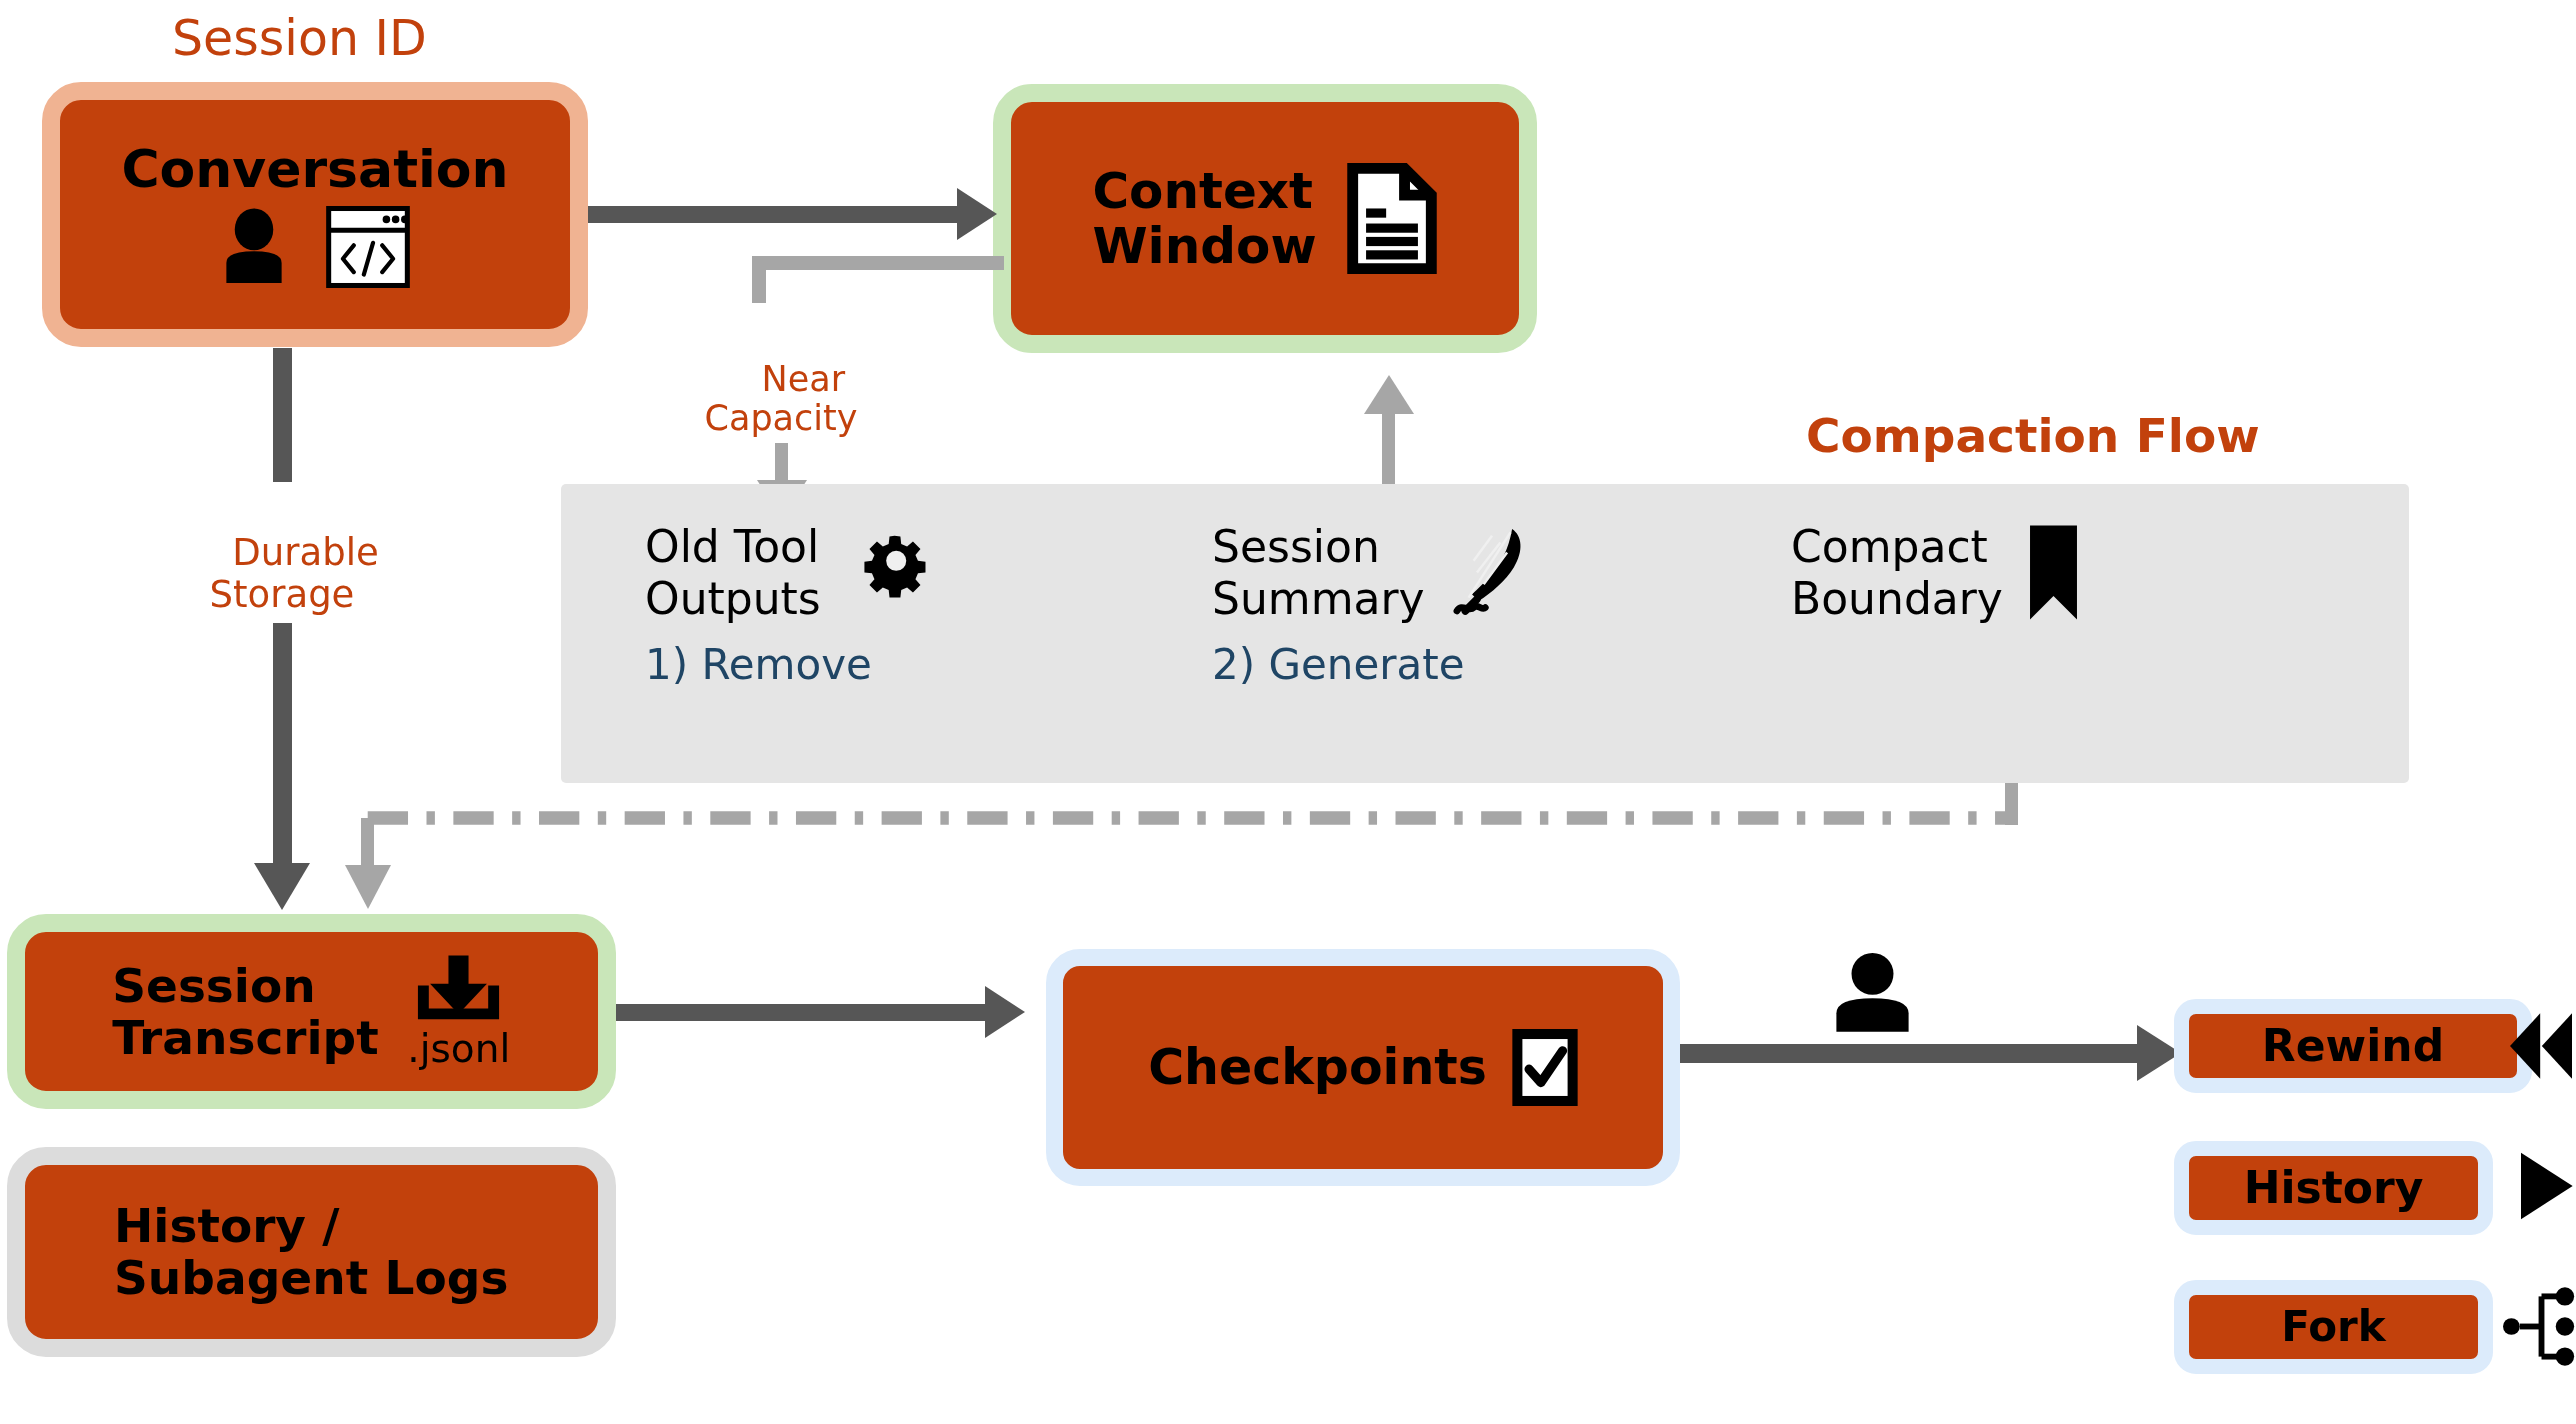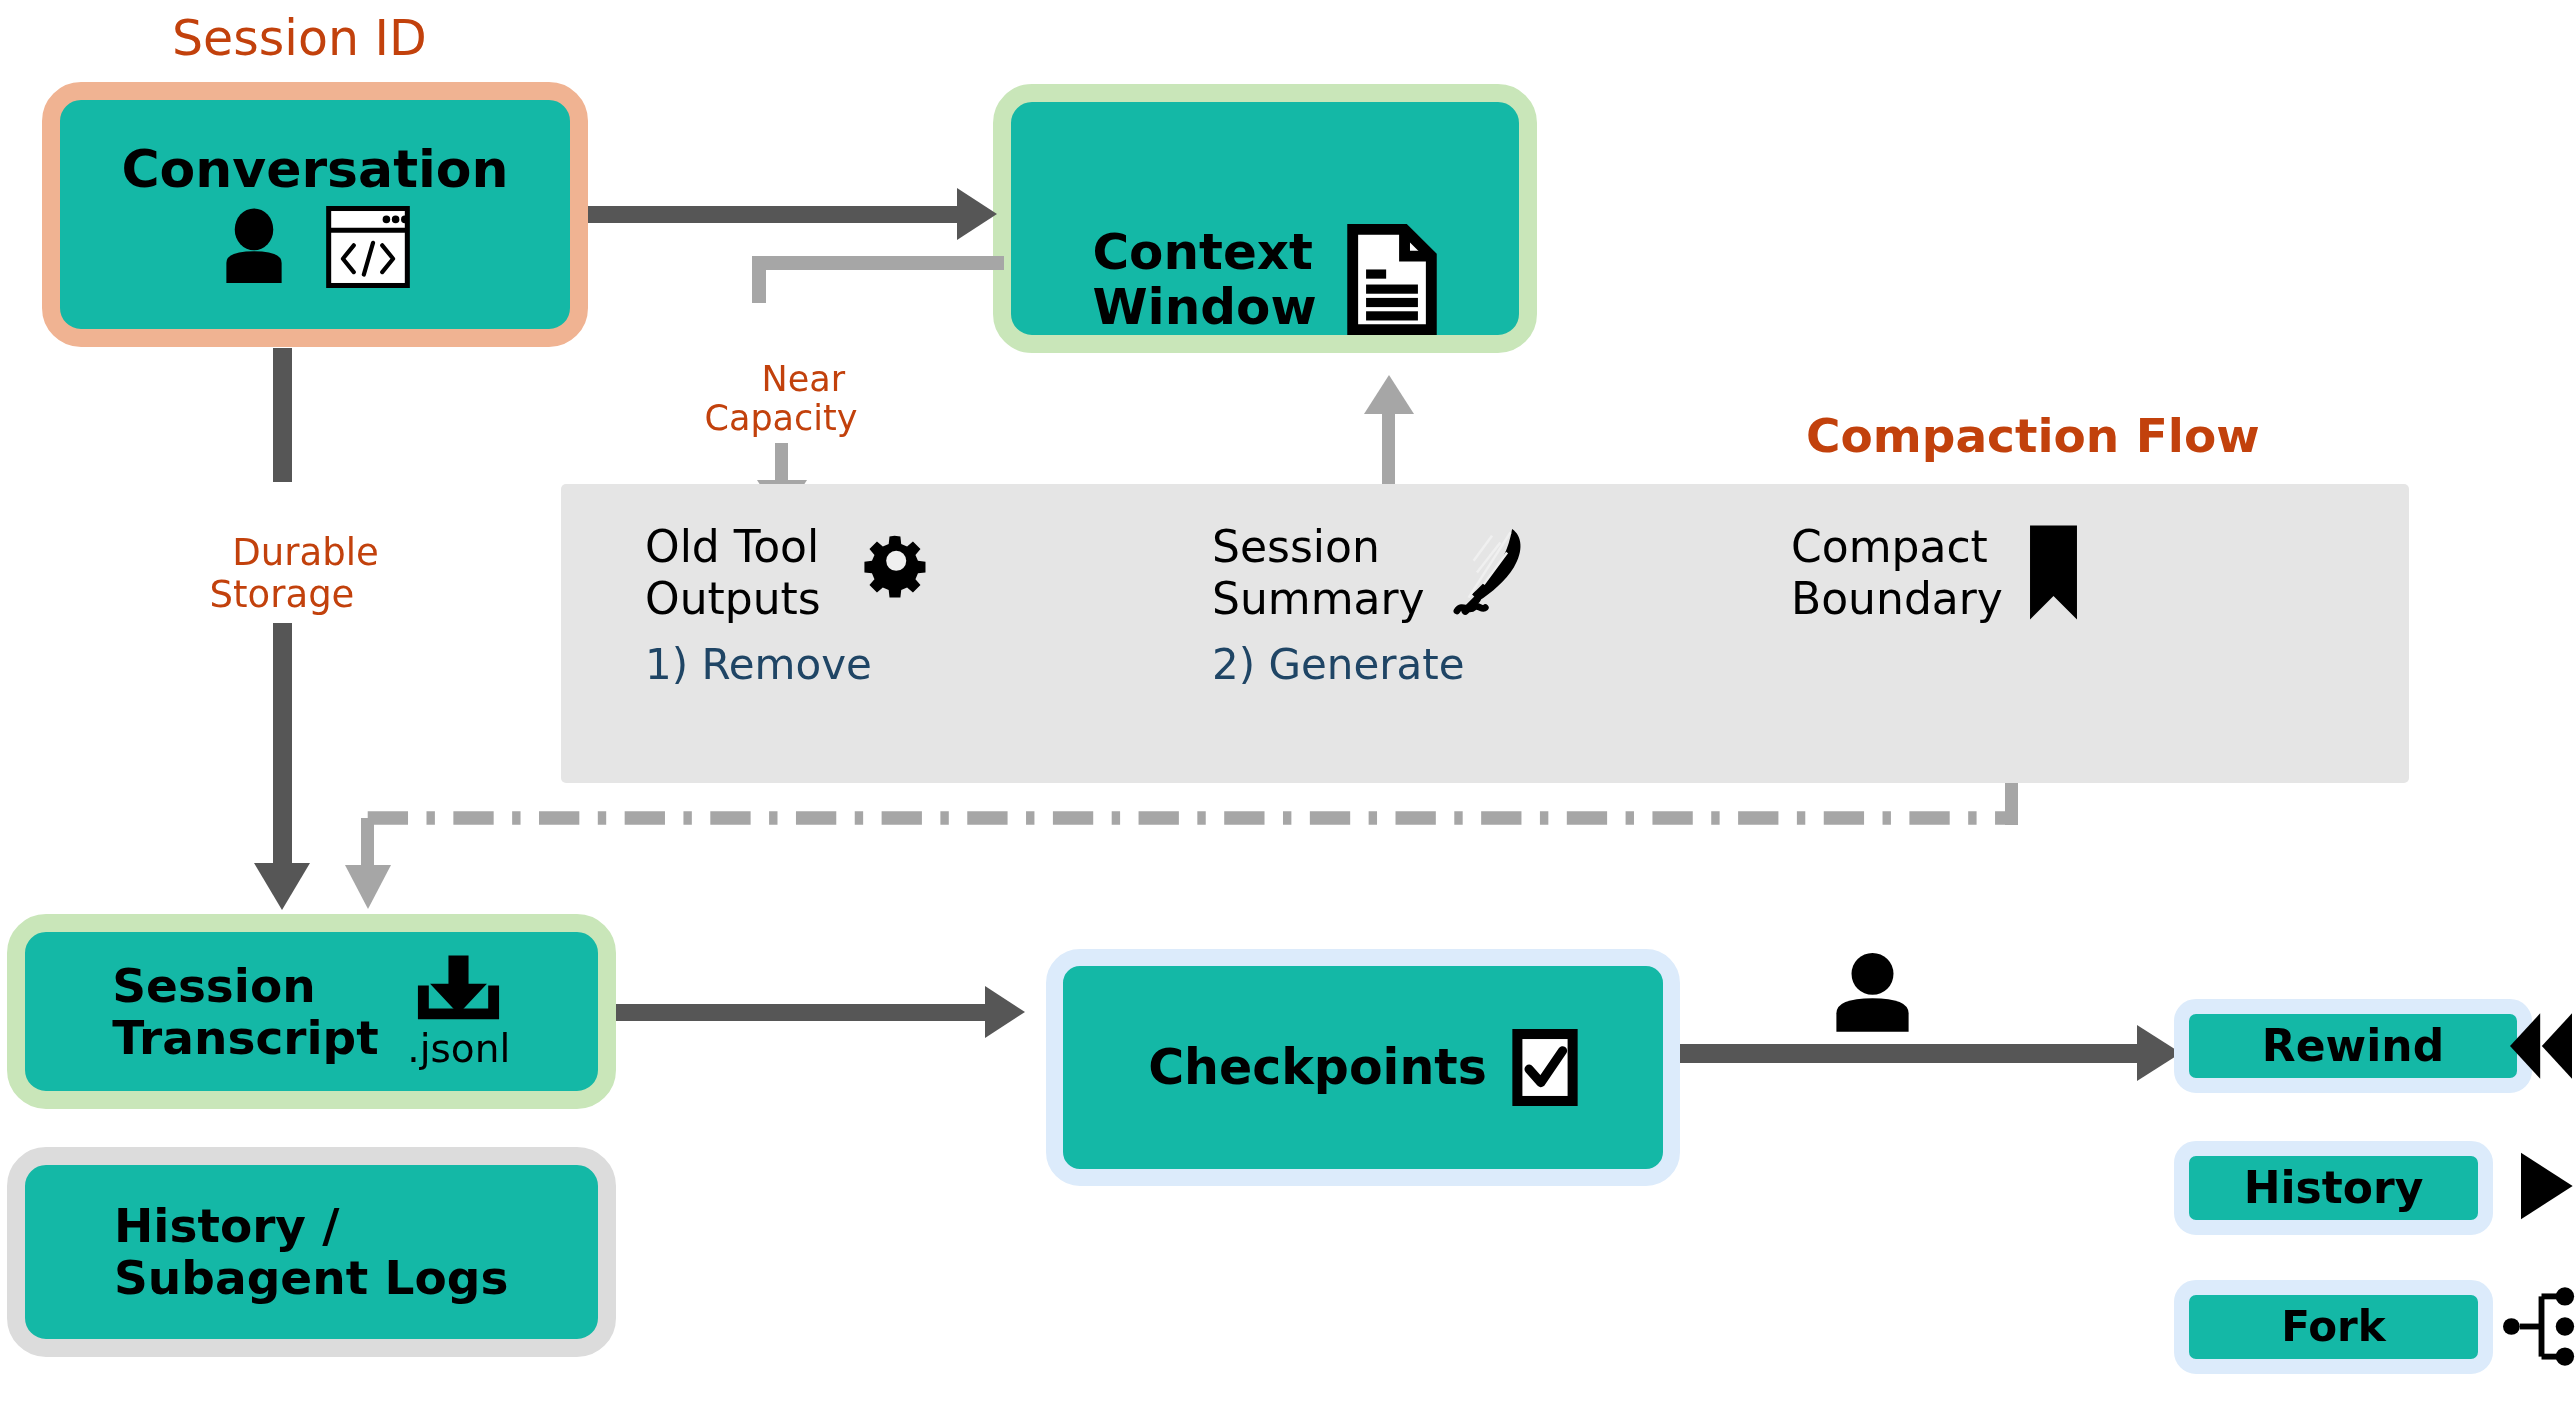--- a/index.html
+++ b/index.html
@@ -2,21 +2,21 @@
 <html style="font-size:13.4px"><head>
 <meta charset="utf-8">
 <style>
   html,body{margin:0;padding:0;background:#fff;}
   body{font-family:"DejaVu Sans", sans-serif;}
   #stage{position:relative;width:2576px;height:1424px;background:#ffffff;overflow:hidden;}
 
   .lbl{position:absolute;color:#c2410c;font-family:"DejaVu Sans",sans-serif;font-weight:400;white-space:pre;line-height:1.12;}
 
   
-  .box{position:absolute;box-sizing:border-box;background:#14b8a6;border-style:solid;border-radius:28.6px;}
+  .box{position:absolute;box-sizing:border-box;background:#c2410c;border-style:solid;border-radius:28.6px;}
   .box .inner{position:absolute;inset:0;display:flex;align-items:center;justify-content:center;gap:22px;}
   .box-title{font-weight:700;color:#000;white-space:pre;text-align:center;line-height:1.1;}
 
   .b-orange{border-color:#F0B392;border-width:18.5px;border-radius:39px;}
   .b-green {border-color:#C9E6B9;border-width:18.5px;border-radius:39px;}
   .b-grey  {border-color:#DCDCDC;border-width:18.5px;border-radius:39px;}
   .b-blue  {border-color:#DCEBFB;border-width:17px;border-radius:34px;}
 
   
   #compaction-panel{position:absolute;background:#e5e5e5;border-radius:5px;}
@@ -61,21 +61,21 @@
             <path d="M33 47 L20 63 L33 79" fill="none" stroke="#000" stroke-width="5" stroke-linecap="round" stroke-linejoin="round"></path>
             <path d="M67 47 L80 63 L67 79" fill="none" stroke="#000" stroke-width="5" stroke-linecap="round" stroke-linejoin="round"></path>
             <line x1="56" y1="44" x2="45" y2="82" stroke="#000" stroke-width="5" stroke-linecap="round"></line>
           </svg>
         </span>
       </div>
     </div>
   </div>
 
   <div class="box b-green" style="left:993px;top:84px;width:544px;height:269px;">
-    <div class="inner" style="gap:29px;align-items:flex-end;">
+    <div class="inner" style="gap:29px;">
       <div class="box-title" style="font-size: 50px; text-align: left; white-space: pre-line;">Context
 Window</div>
       <span class="icon">
         <svg width="92" height="111" viewBox="0 0 110 132">
           <path d="M8 6 L70 6 L102 38 L102 126 L8 126 Z" fill="#fff" stroke="#000" stroke-width="13" stroke-linejoin="miter"></path>
           <path d="M70 6 L70 38 L102 38" fill="none" stroke="#000" stroke-width="13"></path>
           <rect x="24" y="54" width="24" height="11" fill="#000"></rect>
           <rect x="24" y="72" width="62" height="11" fill="#000"></rect>
           <rect x="24" y="88" width="62" height="11" fill="#000"></rect>
           <rect x="24" y="104" width="62" height="11" fill="#000"></rect>

